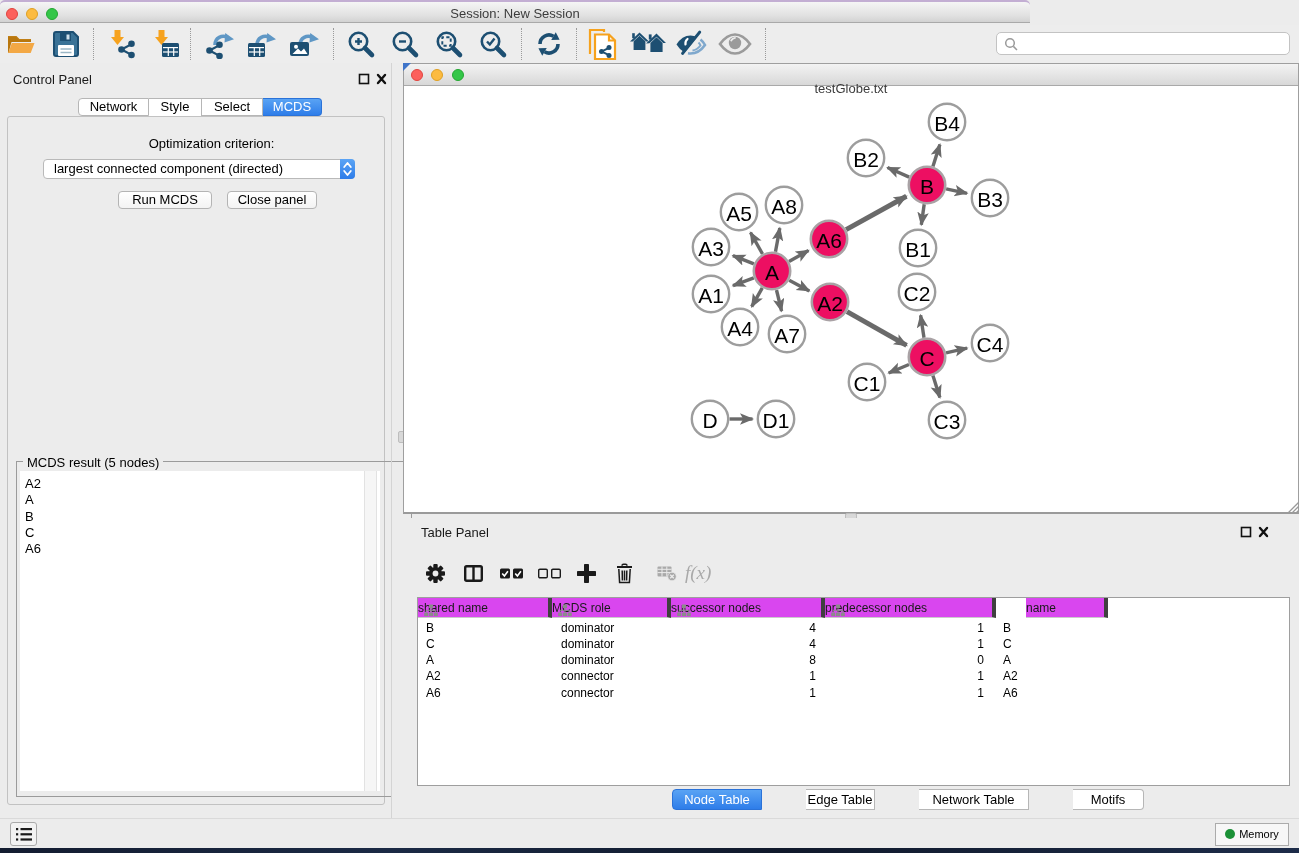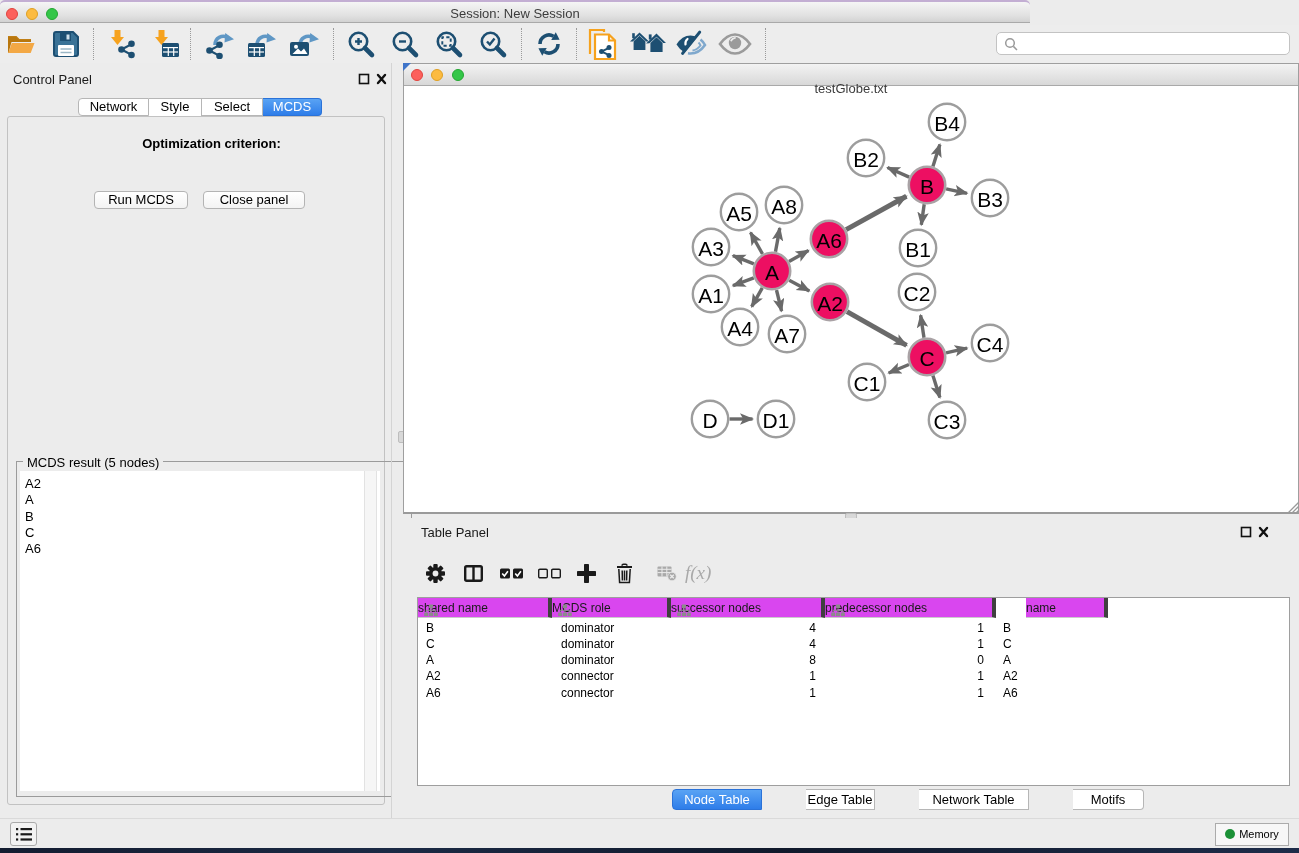--- a/index.html
+++ b/index.html
@@ -35,28 +35,28 @@
 .tabs { position:absolute; display:flex; font-size:13px; }
 .tab { background:#ffffff; border:1px solid #b6b6b6; border-left:none;
   height:21px; line-height:19px; color:#000; text-align:center; }
 .tab.first { border-left:1px solid #b6b6b6; border-radius:4px 0 0 4px; }
 .tab.last { border-radius:0 4px 4px 0; }
 .tab.sel { background:linear-gradient(#59a3f4,#2e7de9); border-color:#2a72d8; color:#fff; }
 
 .tabpane { position:absolute; left:7px; top:53px; width:378px; height:689px;
   border:1px solid #c2c2c2; border-radius:3px; background:#ececec; }
 
-#optlabel { position:absolute; left:0; width:423px; top:73px; text-align:center; font-size:13px;font-weight:bold; }
+#optlabel { position:absolute; left:0; width:423px; top:73px; text-align:center; font-size:13px; }
 #combo { position:absolute; left:43px; top:96px; width:312px; height:20px;
   background:#fff; border:1px solid #b9b9b9; border-radius:4px;
   font-size:13px; line-height:18px; padding-left:10px; }
 #combo .step { position:absolute; right:-1px; top:-1px; width:15px; height:20px;
   background:linear-gradient(#5ba4f5,#2d7ce9); border-radius:0 4px 4px 0; }
 .btn { position:absolute; height:18px; background:linear-gradient(#ffffff,#f3f3f3);
-  border:1px solid #b4b4b4; border-radius:4px; font-size:13px; text-align:center; line-height:16px; }
+  border:1px solid #b4b4b4; border-radius:4px; font-size:13px; text-align:center; line-height:16px;margin-left:24px; }
 
 #fieldset { position:absolute; left:16px; top:392px; width:396px; height:342px; }
 #fieldset .fsborder { position:absolute; inset:6px 0 0 0; border:1px solid #9b9b9b; }
 #fieldset .fstitle { position:absolute; left:7px; top:0px; background:#ececec; padding:0 4px;
   font-size:13px; }
 #fieldset .list { position:absolute; left:4px; top:16px; width:360px; height:320px; background:#fff;
   font-size:13px; line-height:16.3px; padding:5px 0 0 5px; }
 #fieldset .sbar { position:absolute; right:3px; top:0; width:13px; height:320px;
   background:#f6f6f6; border-left:1px solid #e2e2e2; border-right:1px solid #e2e2e2; }
 
@@ -270,22 +270,30 @@
     </svg>
   </div>
   <div class="tabs" style="left:78px; top:35px;">
     <div class="tab first" style="width:71px;height:18px;line-height:16px;">Network</div>
       <div class="tab" style="width:53px;height:32px;line-height:16px;">Style</div>
       <div class="tab" style="width:61px;height:18px;line-height:16px;">Select</div>
       <div class="tab sel last" style="width:59px;height:18px;line-height:16px;">MCDS</div>
   </div>
   <div class="tabpane"></div>
   <div id="optlabel">Optimization criterion:</div>
+  <div id="combo">largest connected component (directed)
+    <div class="step">
+      <svg width="15" height="20" viewBox="0 0 15 20">
+        <path d="M4.2 8 L7.5 4 L10.8 8" fill="none" stroke="#fff" stroke-width="1.8" stroke-linejoin="round" stroke-linecap="round"></path>
+        <path d="M4.2 12 L7.5 16 L10.8 12" fill="none" stroke="#fff" stroke-width="1.8" stroke-linejoin="round" stroke-linecap="round"></path>
+      </svg>
+    </div>
+  </div>
   <div class="btn" style="left:94px; top:128px; width:94px;">Run MCDS</div>
-  <div class="btn" style="left:203px; top:128px; width:102px;">Close panel</div>
+  <div class="btn" style="left:203px; top:128px; width:90px;">Close panel</div>
   <div id="fieldset">
     <div class="fsborder"></div>
     <div class="fstitle">MCDS result (5 nodes)</div>
     <div class="list">A2<br>A<br>B<br>C<br>A6
       <div class="sbar"></div>
     </div>
   </div>
 </div>
 
 <div class="abs" style="left:391px;top:63px;width:1px;height:755px;background:#d4d4d4;"></div>

